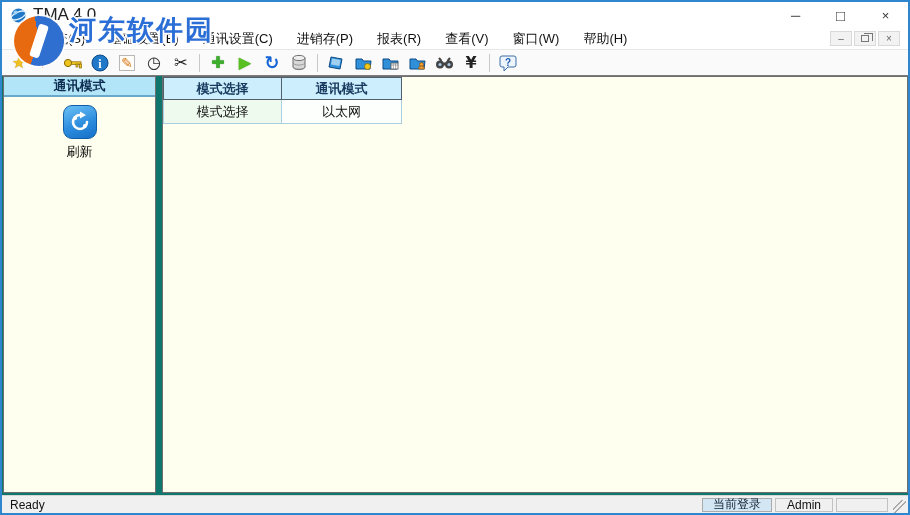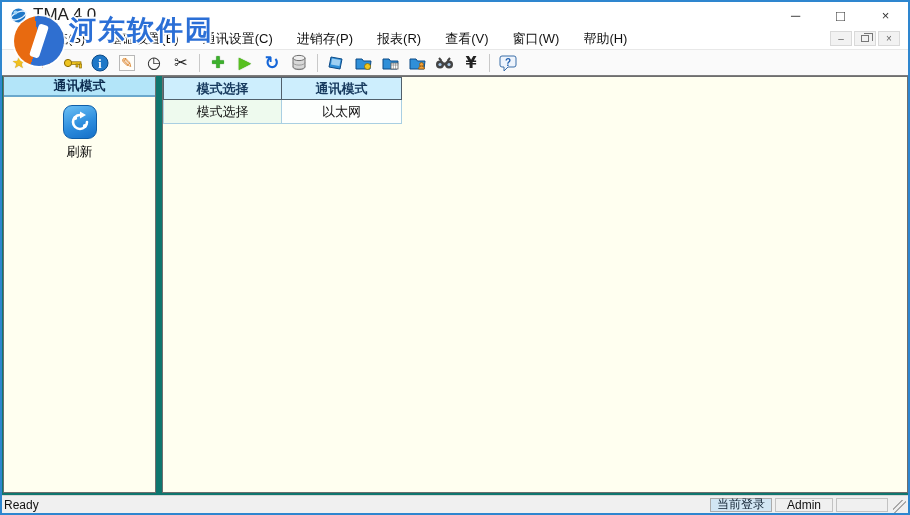--- a/index.html
+++ b/index.html
@@ -70,24 +70,24 @@
   .mode-table th { width:118px; height:22px; background:#cdeefd; border:1px solid #51606c;
                    color:#173a5e; font-weight:bold; font-size:13px; text-align:center; }
   .mode-table th + th { width:120px; }
   .mode-table td { height:24px; border:1px solid #a9cfe2; text-align:center; color:#111; font-size:13px; }
   .cell-green { background:#eefaee; }
   .cell-white { background:#fdfffd; }
 
   
   .statusbar { height:18px; background:#f0f0f0; border-top:1px solid #d6d6d6;
                display:flex; align-items:center; font-size:12px; flex:none; }
-  .status-ready { padding-left:2px; flex:1; color:#111; }
+  .status-ready { padding-left:8px; flex:1; color:#111; }
   .status-cell { height:14px; display:flex; align-items:center; justify-content:center;
                  border:1px solid #ababab; margin-right:3px; }
-  .status-login { width:62px; background:#d2e6f4; color:#123; }
+  .status-login { width:70px; background:#d2e6f4; color:#123; }
   .status-user { width:58px; border-color:#c2c2c2; color:#111; }
   .status-empty { width:52px; border-color:#c2c2c2; }
   .status-grip { width:13px; height:13px; margin:0 2px 0 2px; align-self:flex-end;
     background:
       linear-gradient(135deg, transparent 0 6px, #a9a9a9 6px 7.5px, transparent 7.5px 9.5px, #a9a9a9 9.5px 11px, transparent 11px) ;
   }
 
   
   .watermark { position:absolute; left:12px; top:14px; z-index:50; pointer-events:none;
                display:flex; align-items:flex-start; }

